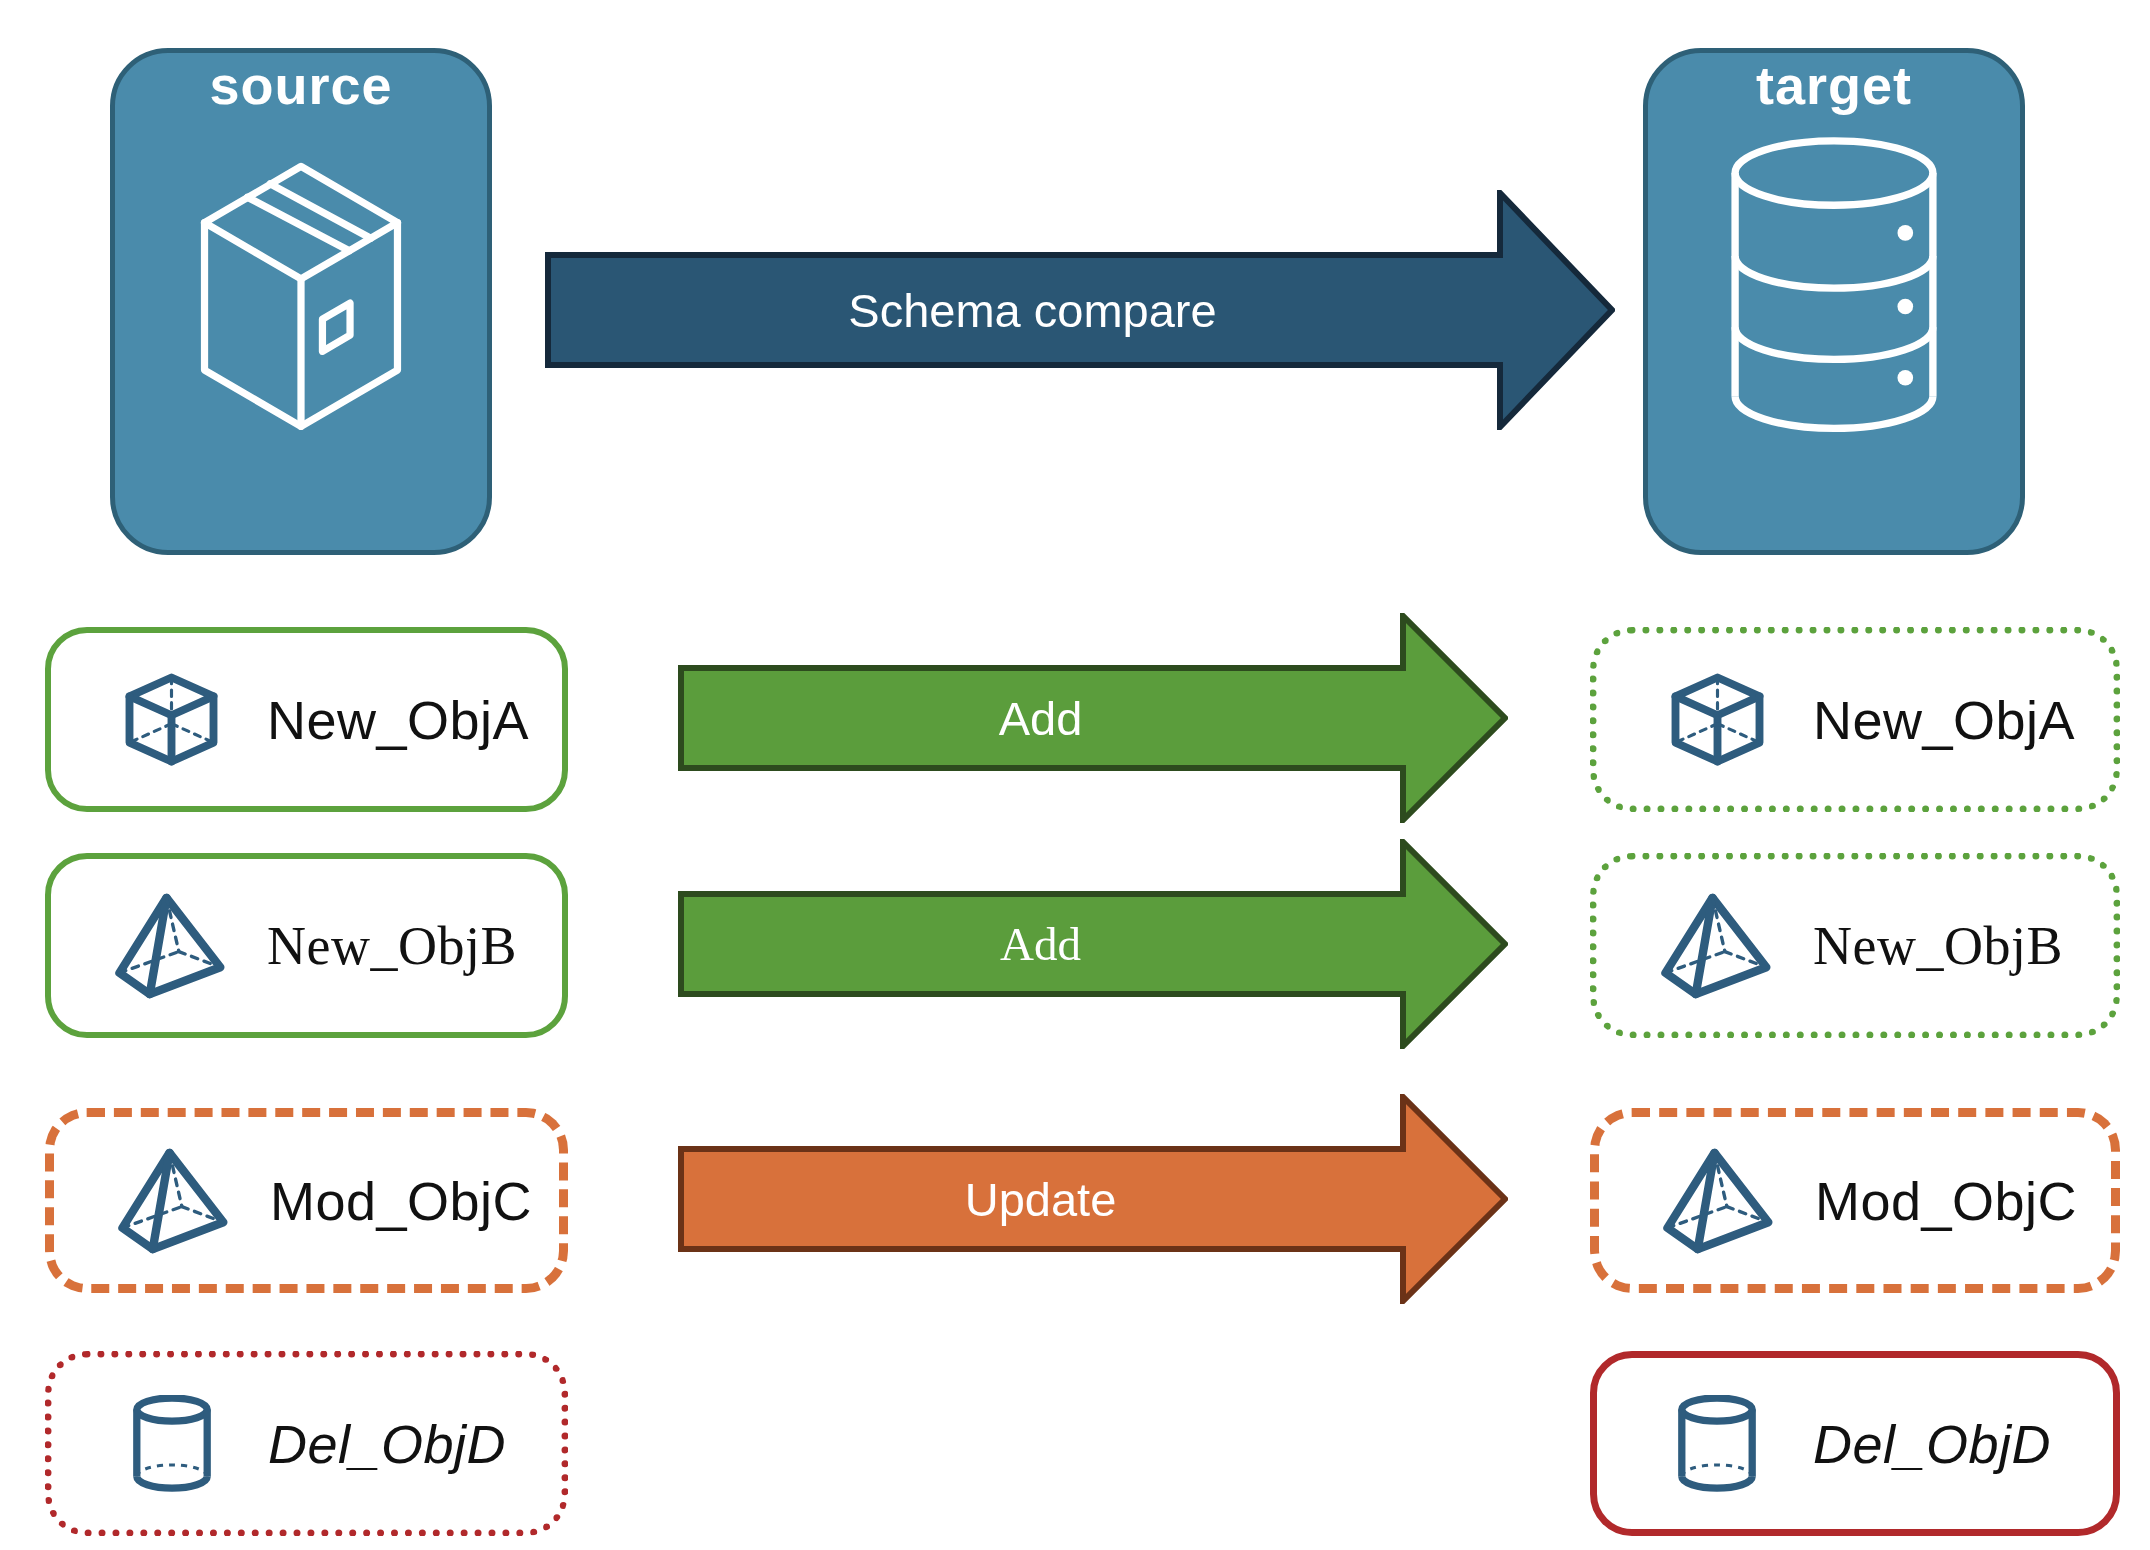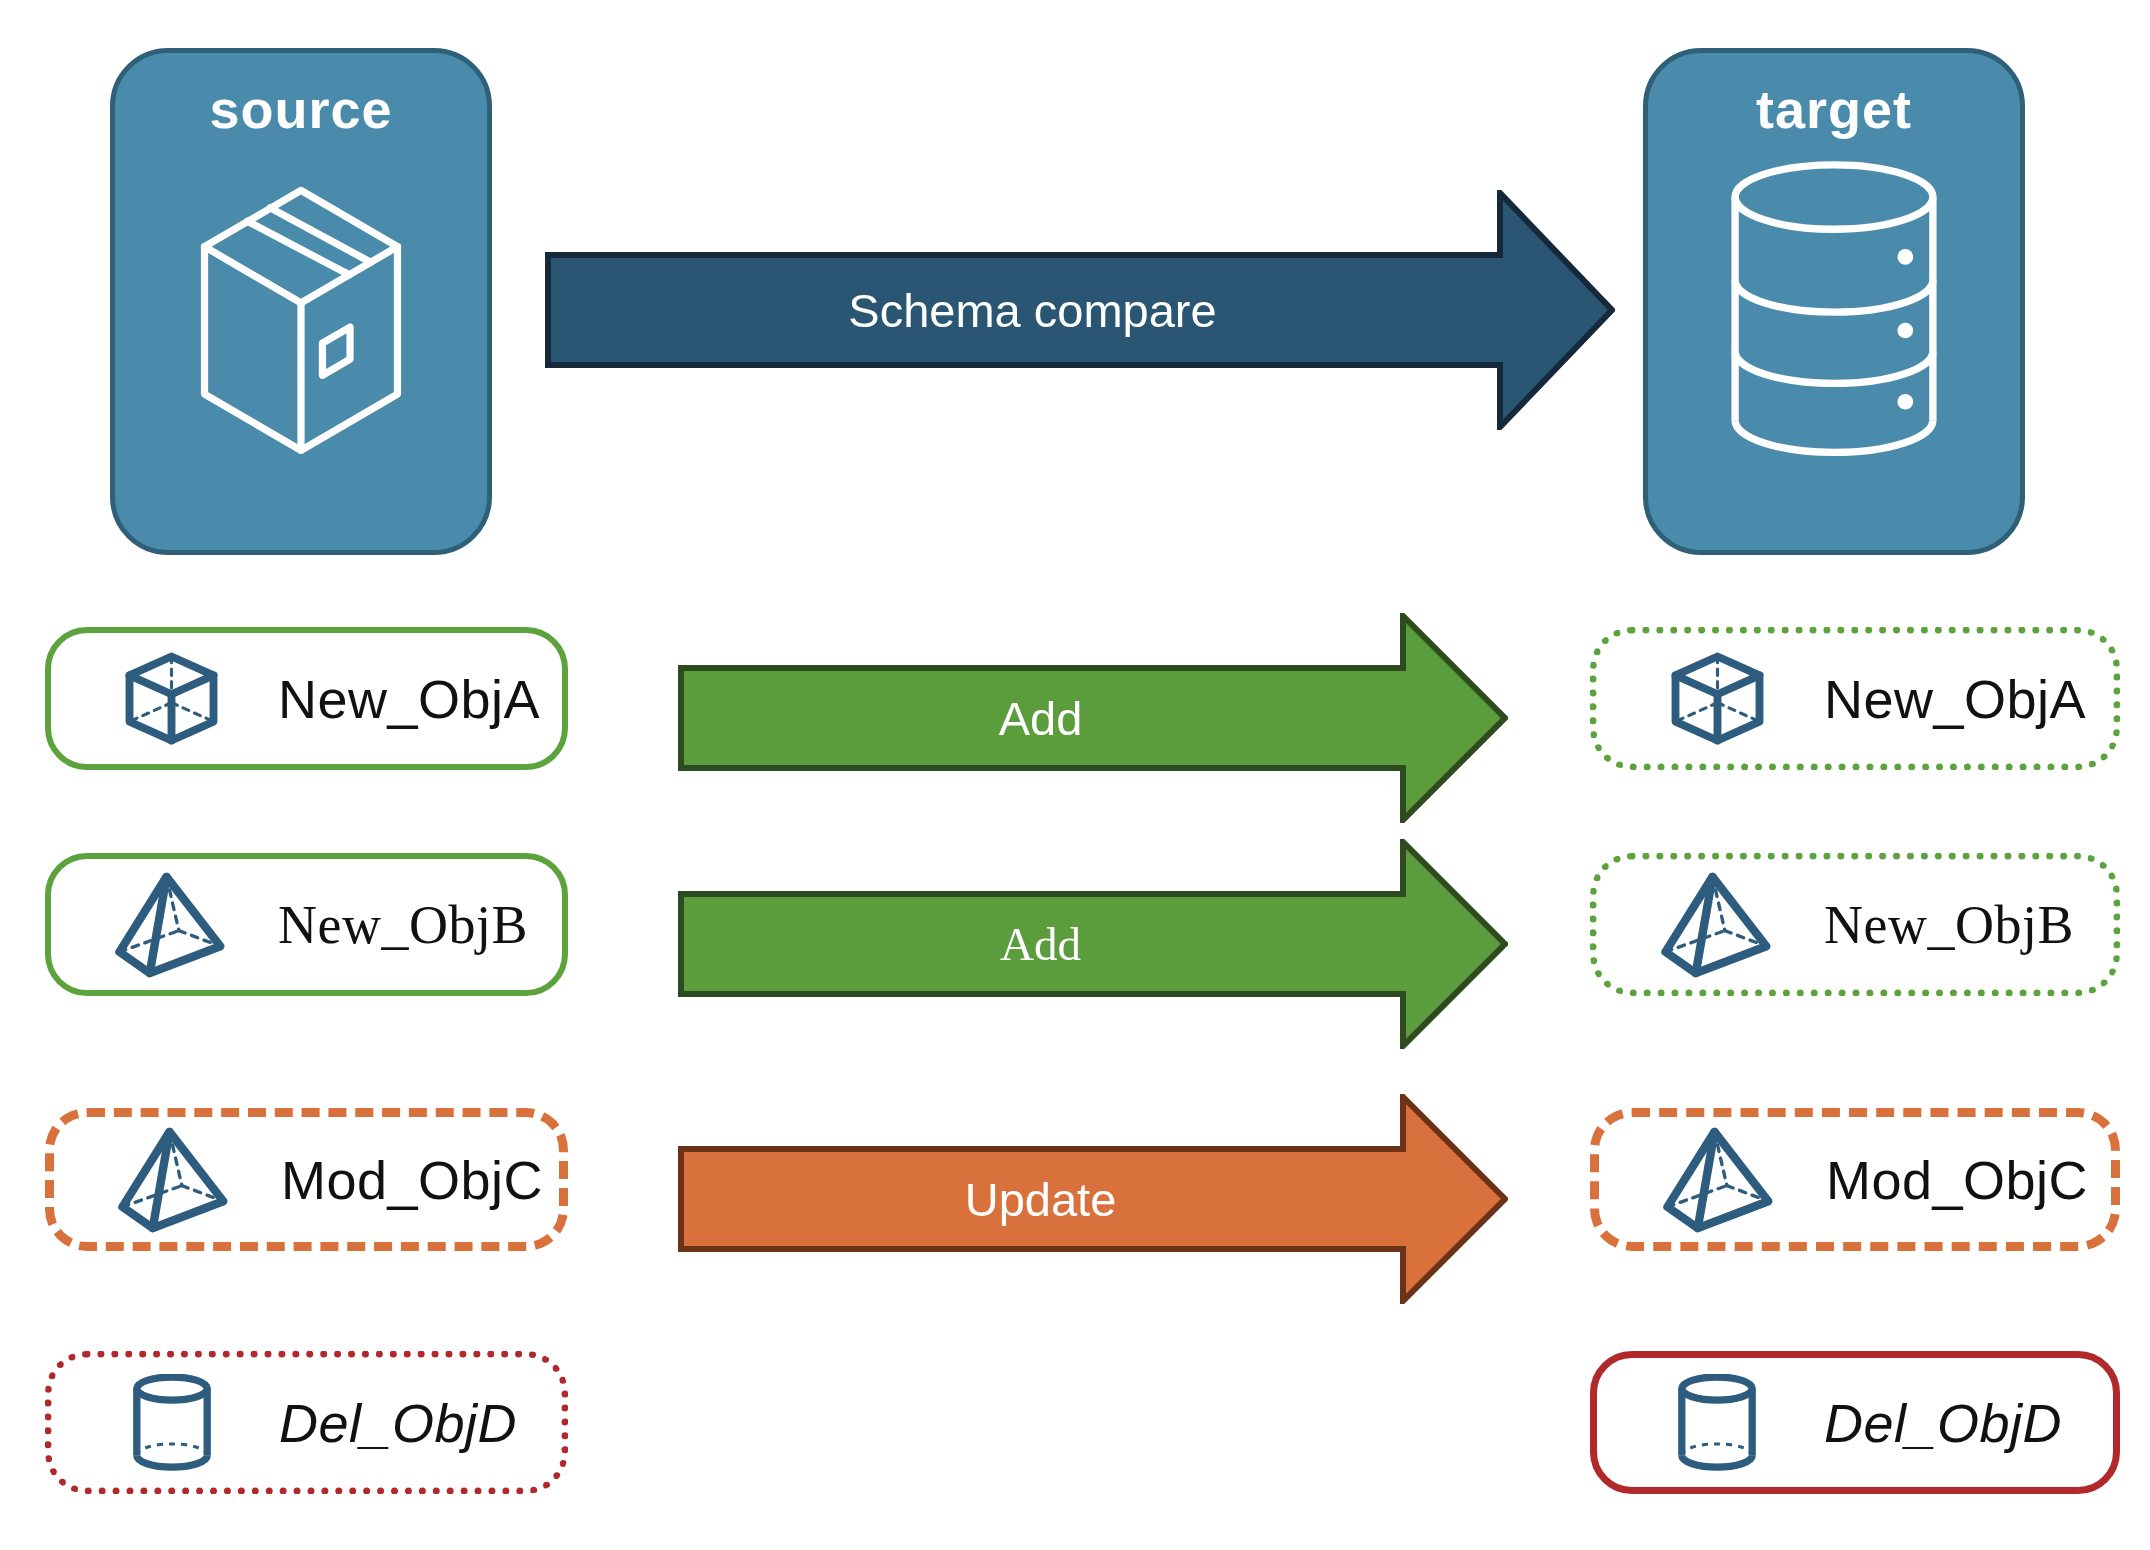--- a/index.html
+++ b/index.html
@@ -19,21 +19,20 @@
   }
   .defs{position:absolute;width:0;height:0;overflow:hidden;}
 
   
   .node{
     position:absolute;top:48px;width:382px;height:507px;
     background:var(--node-fill);
     border:5px solid var(--node-border);
     border-radius:58px;
     display:flex;flex-direction:column;align-items:center;
-    padding-top:24px;
   }
   .node.source{left:110px;}
   .node.target{left:1643px;}
   .node-title{
     font-size:54px;font-weight:700;color:#ffffff;line-height:1.2;
     letter-spacing:1px;
   }
   .node-icon{color:#ffffff;margin-top:16px;}
 
   
@@ -50,24 +49,24 @@
   .action-arrow .arrow-label{width:725px;}
 
   
   .row{position:absolute;left:0;width:2150px;height:183px;}
   .row.r0{top:627px;}
   .row.r1{top:853px;font-family:Liberation Serif, serif;}
   .row.r2{top:1108px;}
   .row.r3{top:1351px;font-style:italic;}
 
   .obj-box{
-    position:absolute;top:0;height:143px;background:#ffffff;
+    position:absolute;top:0;height:185px;background:#ffffff;
     border-radius:42px;
     display:flex;align-items:center;
-    padding-left:64px;gap:51px;
+    padding-left:64px;gap:40px;
   }
   .obj-box.left{left:45px;width:523px;}
   .obj-box.right{left:1590px;width:530px;}
 
   .b-green-solid {border:6px solid var(--green);}
   .b-green-dotted{border:7px dotted var(--green);}
   .b-orange-dashed{border:9px dashed var(--orange);}
   .b-red-dotted  {border:7px dotted var(--red);}
   .b-red-solid   {border:7px solid var(--red);}
 

